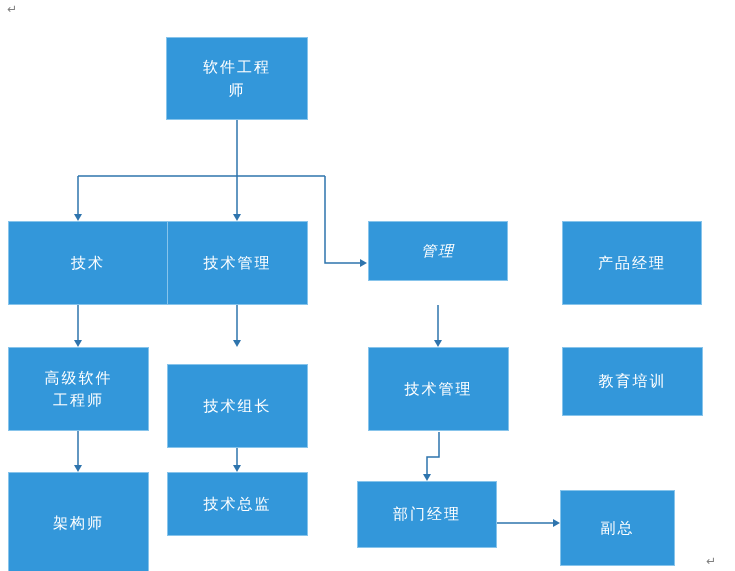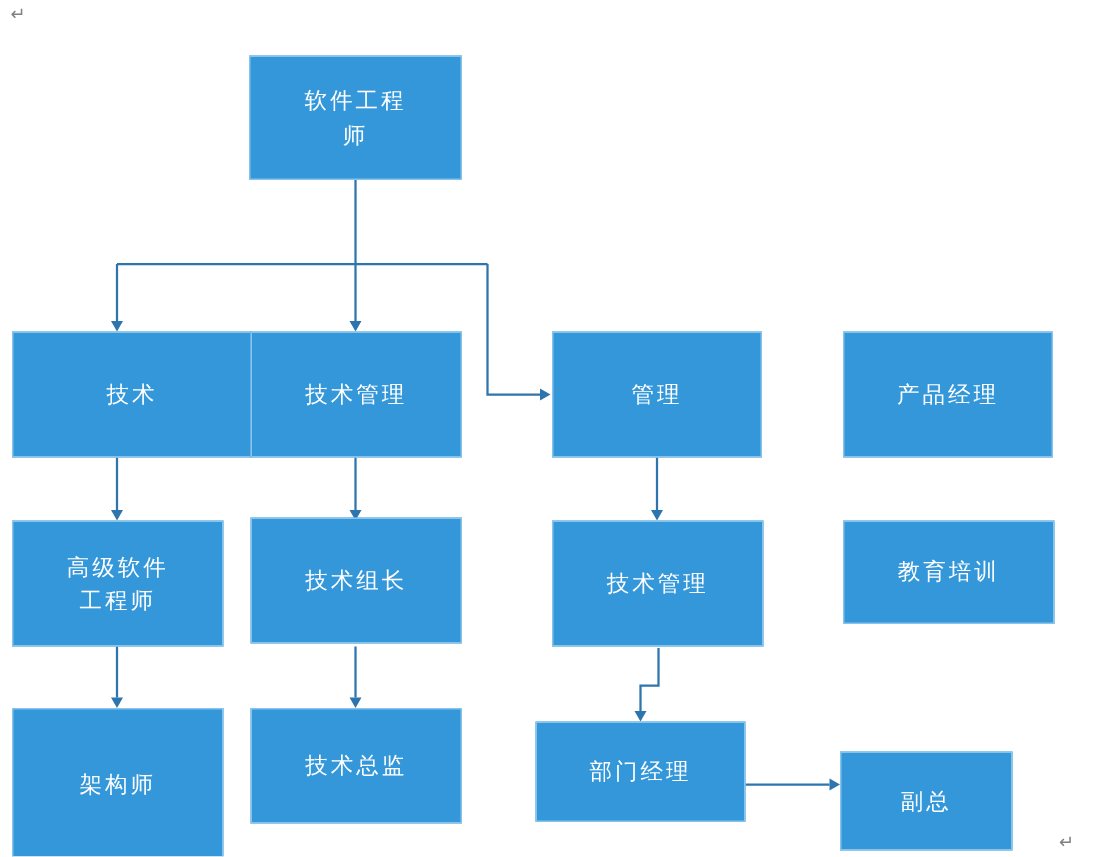--- a/index.html
+++ b/index.html
@@ -28,30 +28,30 @@
     display: flex;
     align-items: center;
     justify-content: center;
     text-align: center;
     padding: 0 28px;
   }
   
   .n-se   { left: 166px; top: 37px;  width: 142px; height: 83px; }
   .n-tech { left: 8px;   top: 221px; width: 160px; height: 84px; }
   .n-tm   { left: 167px; top: 221px; width: 141px; height: 84px; }
-  .n-mg   { left: 368px; top: 221px; width: 140px; height: 84px; }
+  .n-mg   { left: 368px; top: 221px; width: 140px; height: 60px; font-style: italic; }
   .n-pd   { left: 562px; top: 221px; width: 140px; height: 84px; }
   .n-sse  { left: 8px;   top: 347px; width: 141px; height: 84px; }
-  .n-tl   { left: 167px; top: 345px; width: 141px; height: 84px; }
+  .n-tl   { left: 167px; top: 364px; width: 141px; height: 84px; }
   .n-pm   { left: 368px; top: 347px; width: 141px; height: 84px; }
   .n-edu  { left: 562px; top: 347px; width: 141px; height: 69px; }
   .n-arch { left: 8px;   top: 472px; width: 141px; height: 103px; }
-  .n-td   { left: 167px; top: 472px; width: 141px; height: 77px; }
+  .n-td   { left: 167px; top: 472px; width: 141px; height: 64px; }
   .n-dm   { left: 357px; top: 481px; width: 140px; height: 67px; }
-  .n-vp   { left: 560px; top: 501px; width: 115px; height: 66px; }
+  .n-vp   { left: 560px; top: 490px; width: 115px; height: 76px; }
 
   .pmark {
     position: absolute;
     color: #808080;
     font-size: 12px;
     line-height: 1;
     user-select: none;
   }
   .pm-top    { left: 7px;   top: 3px; }
   .pm-bottom { left: 706px; top: 555px; }

